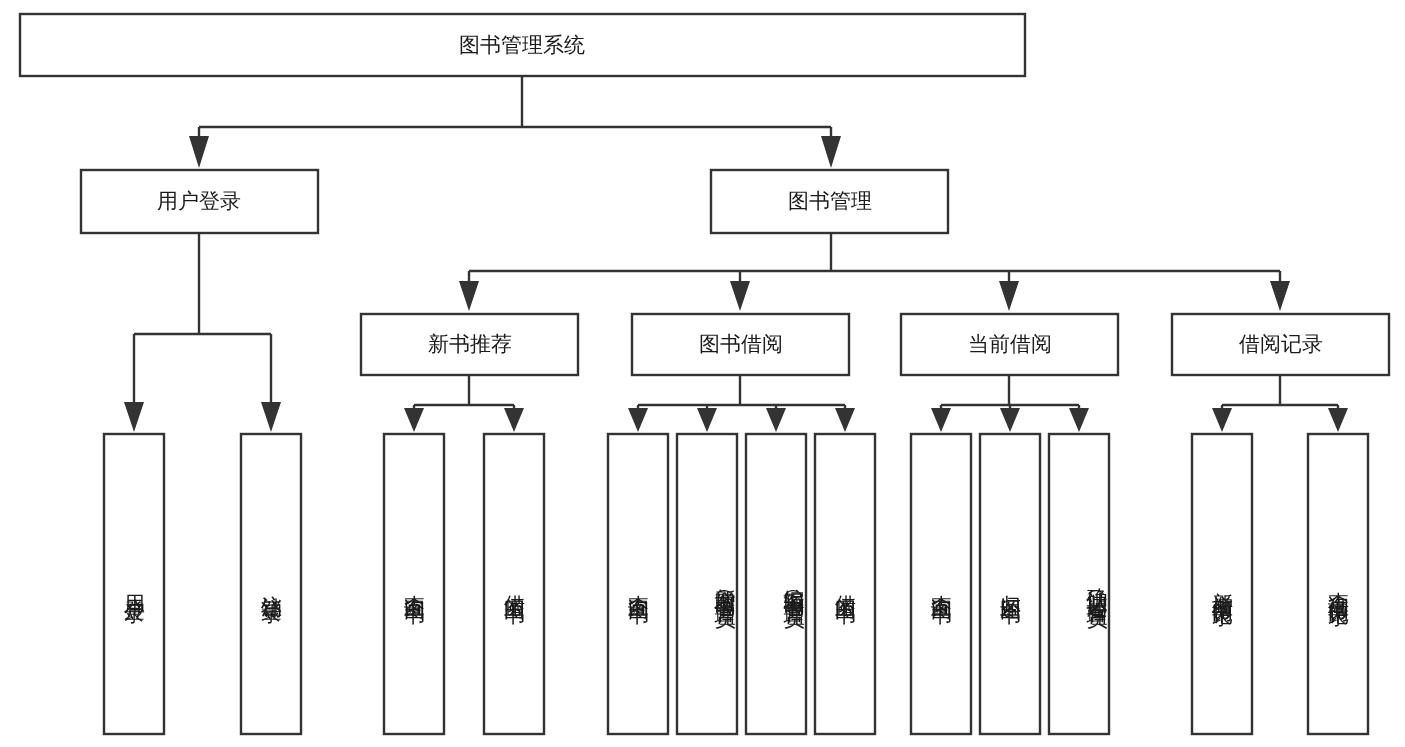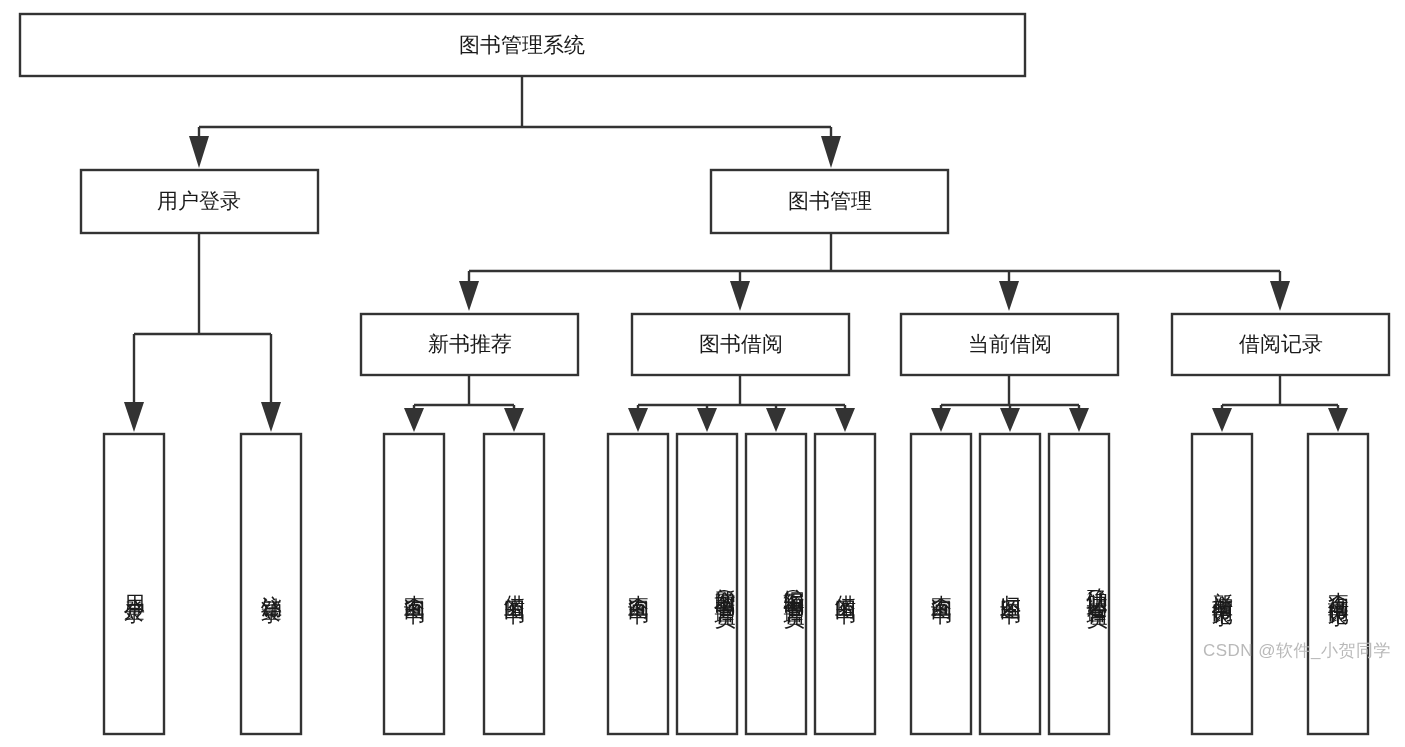--- a/index.html
+++ b/index.html
@@ -212,15 +212,14 @@
   <div class="leaf-label-wrap" style="left:746px; top:434px; width:60px; height:300px; align-items:flex-start;">编辑图书（管理员）</div>
   <div class="leaf-label-wrap" style="left:815px; top:434px; width:60px; height:300px;">借阅图书</div>
 
   <div class="leaf-label-wrap" style="left:911px; top:434px; width:60px; height:300px;">查询图书</div>
   <div class="leaf-label-wrap" style="left:980px; top:434px; width:60px; height:300px;">归还图书</div>
   <div class="leaf-label-wrap" style="left:1049px; top:434px; width:60px; height:300px; align-items:flex-start;">确认归还（管理员）</div>
 
   <div class="leaf-label-wrap" style="left:1192px; top:434px; width:60px; height:300px;">新增借阅记录</div>
   <div class="leaf-label-wrap" style="left:1308px; top:434px; width:60px; height:300px;">查询借阅记录</div>
 
-  <div class="watermark">CSDN @软件_小贺同学</div>
 
 </div>
 
 </body></html>

